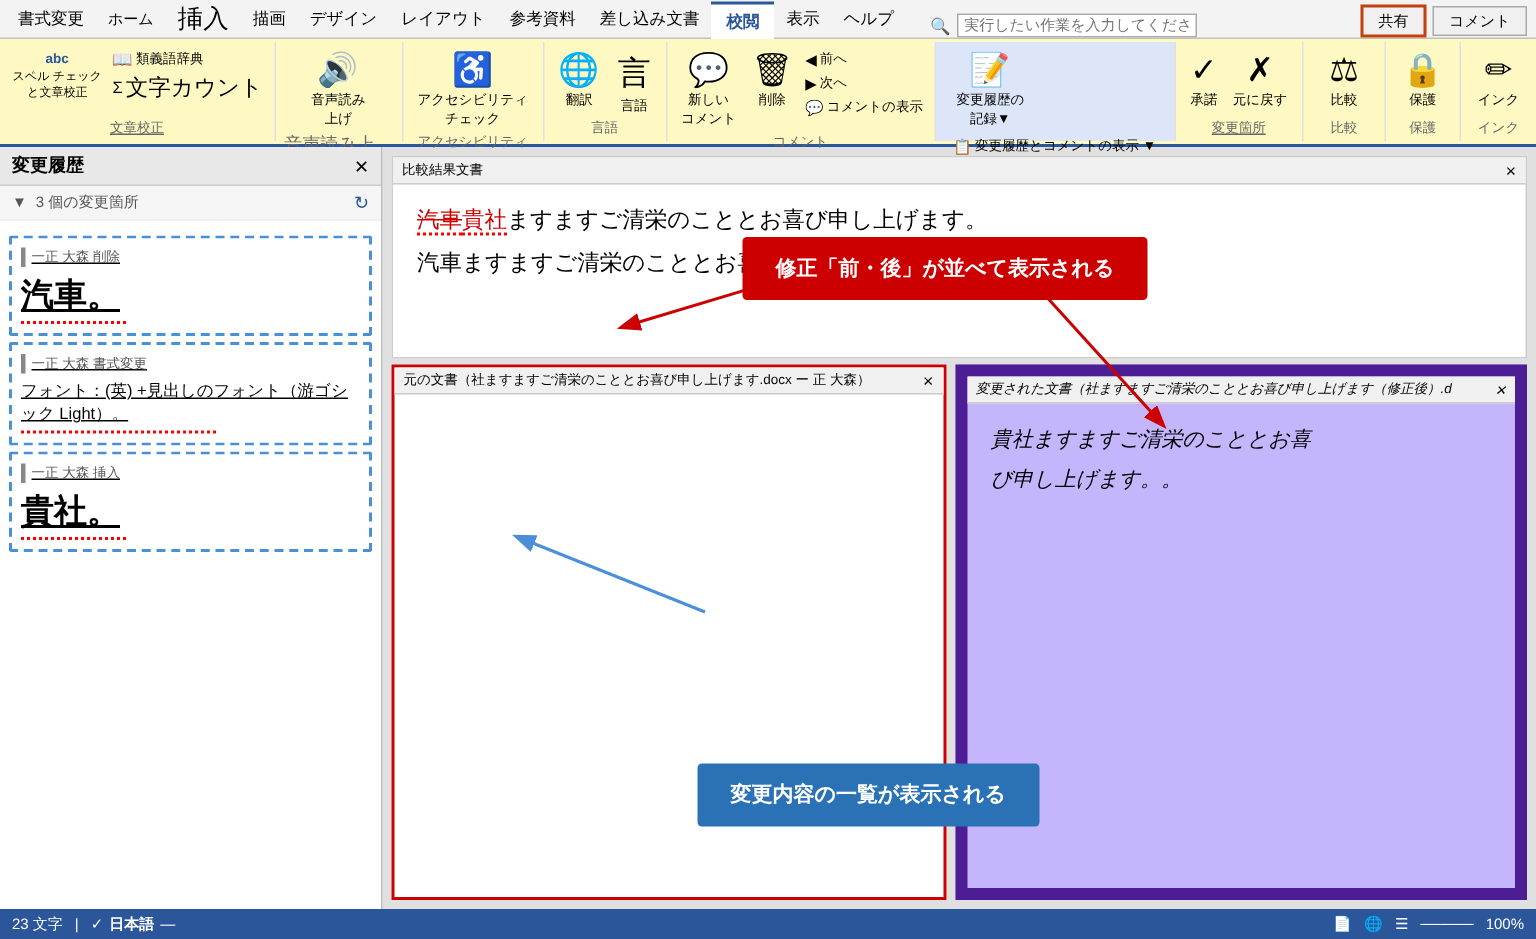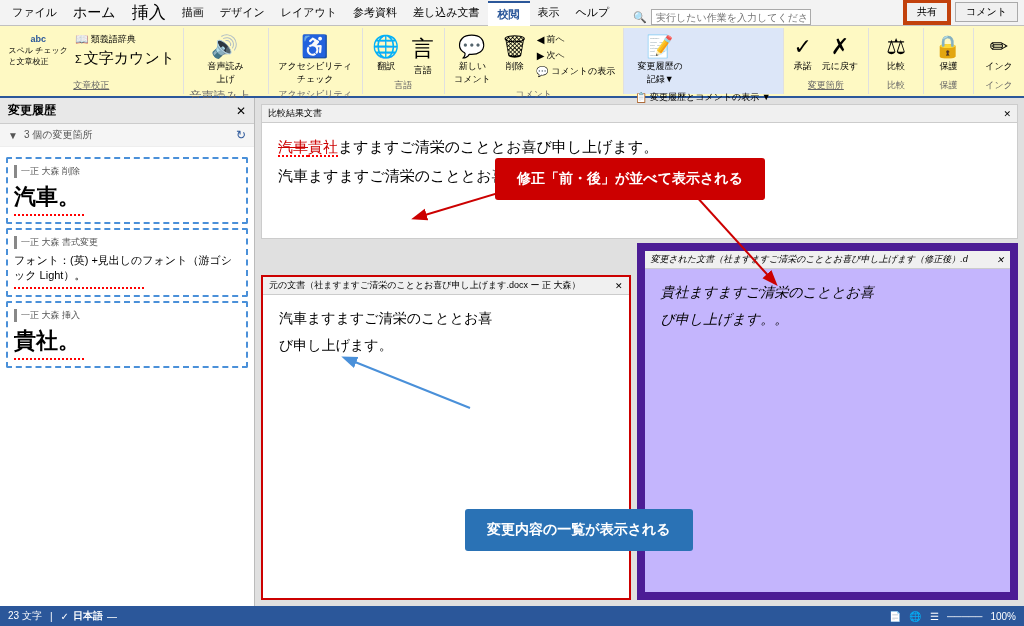--- a/index.html
+++ b/index.html
@@ -2,50 +2,50 @@
 <html><head>
   <meta charset="utf-8">
   <style>
     * { box-sizing: border-box; margin: 0; padding: 0; }
     body { font-family: 'Meiryo', 'Yu Gothic', 'MS Gothic', sans-serif; font-size: 11px; background: #f0f0f0; overflow: hidden; width: 1024px; height: 626px; }
   </style>
 </head>
 <body>
 
 <div style="display:flex; align-items:flex-end; background:#f3f3f3; border-bottom:1px solid #c0c0c0; height:26px; padding-left:4px;">
-  <div style="padding:3px 8px; font-size:11px; cursor:pointer; height:100%; display:flex; align-items:center;">ファイル</div>
-  <div style="padding:6px 8px; font-size:14px; cursor:pointer; height:100%; display:flex; align-items:center;">ホーム</div>
+  <div style="padding:3px 8px; font-size:11px; cursor:pointer; height:100%; display:flex; align-items:center;">書式変更</div>
+  <div style="padding:6px 8px; font-size:10px; cursor:pointer; height:100%; display:flex; align-items:center;">ホーム</div>
   <div style="padding:3px 8px; font-size:17px; cursor:pointer; height:100%; display:flex; align-items:center;">挿入</div>
   <div style="padding:3px 8px; font-size:11px; cursor:pointer; height:100%; display:flex; align-items:center;">描画</div>
   <div style="padding:3px 8px; font-size:11px; cursor:pointer; height:100%; display:flex; align-items:center;">デザイン</div>
   <div style="padding:3px 8px; font-size:11px; cursor:pointer; height:100%; display:flex; align-items:center;">レイアウト</div>
   <div style="padding:3px 8px; font-size:11px; cursor:pointer; height:100%; display:flex; align-items:center;">参考資料</div>
   <div style="padding:3px 8px; font-size:11px; cursor:pointer; height:100%; display:flex; align-items:center;">差し込み文書</div>
   <div style="padding:3px 10px; font-size:11px; cursor:pointer; height:100%; display:flex; align-items:center; background:#fff; border-top:2px solid #2b579a; color:#2b579a; font-weight:bold; margin-bottom:-1px;">校閲</div>
   <div style="padding:3px 8px; font-size:11px; cursor:pointer; height:100%; display:flex; align-items:center;">表示</div>
   <div style="padding:3px 8px; font-size:11px; cursor:pointer; height:100%; display:flex; align-items:center;">ヘルプ</div>
 
   <div style="margin-left:16px; display:flex; align-items:center; gap:4px;">
     <span style="font-size:11px;">🔍</span>
     <input style="width: 160px; height: 16px; font-size: 10px; border: 1px solid rgb(170, 170, 170); padding: 0px 4px;" placeholder="実行したい作業を入力してください">
   </div>
 
   <div style="margin-left:auto; display:flex; gap:4px; padding-right:6px; align-items:center;">
-    <button style="padding:2px 10px; font-size:10px; background:#f0f0f0; border:4px solid #c2410c; cursor:pointer;text-align:center;">共有</button>
+    <button style="padding:2px 10px; font-size:10px; background:#f0f0f0; border:2px solid #c2410c; cursor:pointer;text-align:center;">共有</button>
     <button style="padding:2px 10px; font-size:10px; background:#f0f0f0; border:1px solid #aaa; cursor:pointer;">コメント</button>
   </div>
 </div>
 
 <div style="background:#fef9c3; border-bottom:2px solid #2b579a; display:flex; height:72px; align-items:stretch; padding:2px 0;">
 
   <div style="display:flex; flex-direction:column; padding:2px 6px; border-right:1px solid #e0e0e0; min-width:90px; align-items:center;">
     <div style="display:flex; gap:2px; flex:1; align-items:flex-start; padding-top:2px;">
       <div style="display:flex; flex-direction:column; align-items:center; padding:2px 3px; cursor:pointer; min-width:32px;">
         <span style="font-size:9px; font-weight:bold; color:#2b579a; line-height:1.2;">abc</span>
-        <span style="font-size:8px; white-space:nowrap;">スペル チェック<br>と文章校正</span>
+        <span style="font-size:8px; text-align:center; white-space:nowrap;">スペル チェック<br>と文章校正</span>
       </div>
       <div style="display:flex; flex-direction:column; gap:1px; align-items:flex-start;">
         <div style="display:flex; align-items:center; gap:2px; cursor:pointer; padding:1px 2px;">
           <span style="font-size:11px;">📖</span>
           <span style="font-size:9px; white-space:nowrap;">類義語辞典</span>
         </div>
         <div style="display:flex; align-items:center; gap:2px; cursor:pointer; padding:1px 2px;">
           <span style="font-size:11px;">Σ</span>
           <span style="font-size:15px; white-space:nowrap;font-family:Liberation Mono, monospace;">文字カウント</span>
         </div>
@@ -193,21 +193,21 @@
         <button style="background:none; border:none; cursor:pointer; font-size:12px; line-height:1;">✕</button>
       </div>
     </div>
 
     <div style="padding:4px 8px; border-bottom:1px solid #eee; display:flex; align-items:center; gap:6px; font-size:10px; color:#555; background:#f5f5f5;">
       <span style="cursor:pointer;">▼</span>
       <span>3 個の変更箇所</span>
       <span style="margin-left:auto; cursor:pointer; font-size:12px; color:#2b579a;">↻</span>
     </div>
 
-    <div style="flex:1; overflow-y:auto; padding:6px 4px;">
+    <div style="flex:1; overflow-y:auto; padding:6px 4px;text-decoration:underline;">
 
       <div style="border:2px dashed #4a90d9; margin:4px 2px; padding:6px; border-radius:2px; cursor:pointer;">
         <div style="font-size:9px; color:#555; margin-bottom:4px; border-left:3px solid #888; padding-left:4px;">一正 大森 削除</div>
         <div style="font-size:22px; font-weight:bold;">汽車。</div>
         <div style="border-bottom:2px dotted red; width:70px; height:1px; margin-top:2px;"></div>
       </div>
 
       <div style="border:2px dashed #4a90d9; margin:4px 2px; padding:6px; border-radius:2px; cursor:pointer;">
         <div style="font-size:9px; color:#555; margin-bottom:4px; border-left:3px solid #888; padding-left:4px;">一正 大森 書式変更</div>
         <div style="font-size:11px;">フォント：(英) +見出しのフォント（游ゴシック Light）。</div>
@@ -232,28 +232,24 @@
       </div>
       <div style="margin-top:20px; font-size:15px; line-height:1.9; padding:8px 16px;">
         <span style="text-decoration:line-through; color:#cc0000; border-bottom:2px dotted red;">汽車</span><span style="color:#cc0000; border-bottom:2px dotted red;">貴社</span><span>ますますご清栄のこととお喜び申し上げます。</span>
         <br>
         <span>汽車ますますご清栄のこととお喜び申し上げます。</span>
       </div>
     </div>
 
     <div style="display:flex; flex-direction:row; flex:1; gap:6px; position:relative;">
 
-      <div style="flex:1; background:#fff; border:1px solid #ccc; border:2px solid #cc0000; position:relative; min-height:0;margin-top:32px;">
+      <div style="flex:1; background:#fff; border:1px solid #ccc; border:2px solid #cc0000; position:relative; min-height:0;">
         <div style="position:absolute; top:0; left:0; right:0; display:flex; align-items:center; background:#f0f0f0; border-bottom:1px solid #ccc; height:18px; padding:0 6px; font-size:9px; gap:4px;">
           <span style="font-size:9px;">元の文書（社ますますご清栄のこととお喜び申し上げます.docx ー 正 大森）</span>
           <span style="margin-left:auto; cursor:pointer;">✕</span>
-        </div>
-        <div style="margin-top:20px; font-size:14px; line-height:1.9; padding:8px 16px;">
-          <span>汽車ますますご清栄のこととお喜</span><br>
-          <span>び申し上げます。</span>
         </div>
       </div>
 
       <div style="flex:1; background:#c4b5fd; border:8px solid #4c1d95; position:relative; min-height:0;font-style:italic;">
         <div style="position:absolute; top:0; left:0; right:0; display:flex; align-items:center; background:#f0f0f0; border-bottom:1px solid #ccc; height:18px; padding:0 6px; font-size:9px; gap:4px;">
           <span style="font-size:9px;">変更された文書（社ますますご清栄のこととお喜び申し上げます（修正後）.d</span>
           <span style="margin-left:auto; cursor:pointer;">✕</span>
         </div>
         <div style="margin-top:20px; font-size:14px; line-height:1.9; padding:8px 16px;">
           <span>貴社ますますご清栄のこととお喜</span><br>

